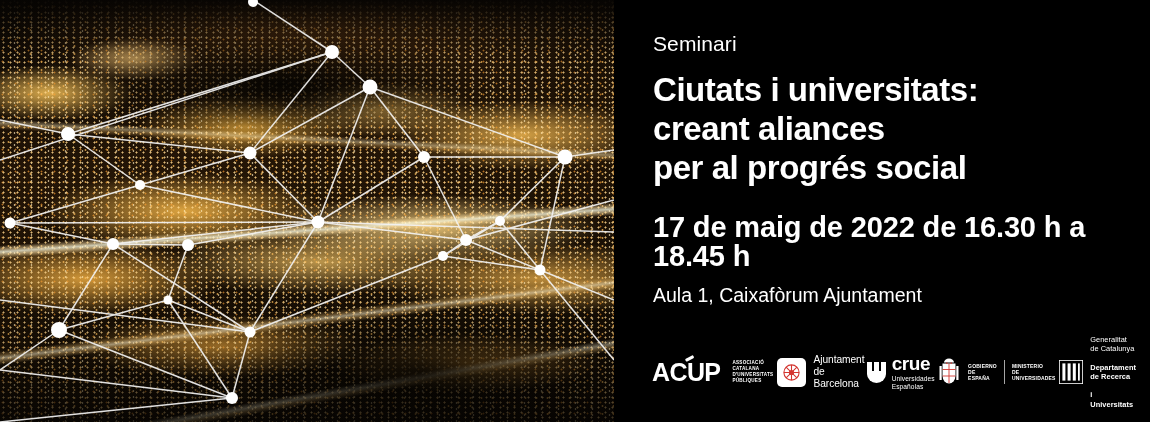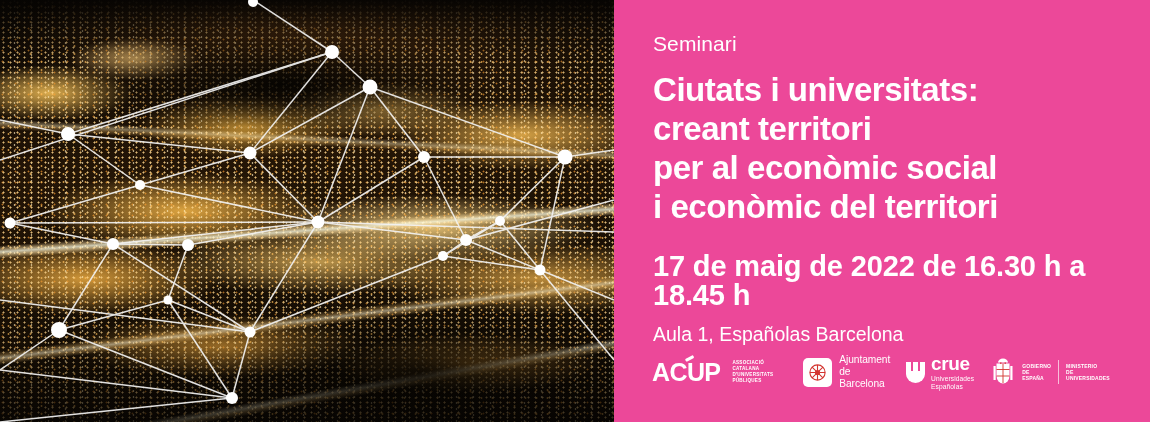--- a/index.html
+++ b/index.html
@@ -81,21 +81,21 @@
   .photo-net {
     position: absolute;
     inset: 0;
   }
 
   
   .panel {
     position: relative;
     flex: 1 1 auto;
     height: 422px;
-    background: #ec4899;
+    background: #000000;
     color: #ffffff;
     box-sizing: border-box;
     padding: 33px 0 0 39px;
   }
   .kicker {
     font-size: 21px;
     font-weight: 400;
     line-height: 1;
     letter-spacing: .1px;
     margin: 0 0 16px 0;
@@ -353,27 +353,26 @@
       </g>
     </svg>
   </div>
 
   <div class="panel">
 
     <p class="kicker">Seminari</p>
 
     <h1 class="title">
       <span class="tline">Ciutats i universitats:</span>
-      <span class="tline">creant territori</span>
-      <span class="tline">per al econòmic social</span>
-      <span class="tline">i econòmic del territori</span>
+      <span class="tline">creant aliances</span>
+      <span class="tline">per al progrés social</span>
     </h1>
 
     <p class="datetime">17 de maig de 2022 de 16.30 h a 18.45 h</p>
-    <p class="venue">Aula 1, Españolas Barcelona</p>
+    <p class="venue">Aula 1, Caixafòrum Ajuntament</p>
 
     <div class="logos">
 
       <div class="logo logo-acup">
         <span class="acup-word">ACUP<span class="acc"></span></span>
         <span class="acup-sub">ASSOCIACIÓ
 CATALANA
 D'UNIVERSITATS
 PÚBLIQUES</span>
       </div>
@@ -423,16 +422,32 @@
           </svg>
         </span>
         <span class="gob-text">GOBIERNO
 DE ESPAÑA</span>
         <span class="gob-rule"></span>
         <span class="gob-text">MINISTERIO
 DE UNIVERSIDADES</span>
       </div>
       <span class="sp-d"></span>
 
+      <div class="logo">
+        <span class="gen-mark">
+          <svg viewBox="0 0 24 24" width="24" height="24" aria-hidden="true">
+            <rect x="0" y="0" width="24" height="24" fill="none" stroke="#ffffff" stroke-width="1.6"></rect>
+            <rect x="3.4" y="3.4" width="3" height="17.2" fill="#ffffff"></rect>
+            <rect x="8.6" y="3.4" width="3" height="17.2" fill="#ffffff"></rect>
+            <rect x="13.8" y="3.4" width="3" height="17.2" fill="#ffffff"></rect>
+            <rect x="19" y="3.4" width="1.8" height="17.2" fill="#ffffff"></rect>
+          </svg>
+        </span>
+        <span class="gen-text">
+          <span class="l1">Generalitat de Catalunya</span>
+          <span class="l2">Departament de Recerca</span>
+          <span class="l3">i Universitats</span>
+        </span>
+      </div>
 
     </div>
   </div>
 </div>
 
 </body></html>

